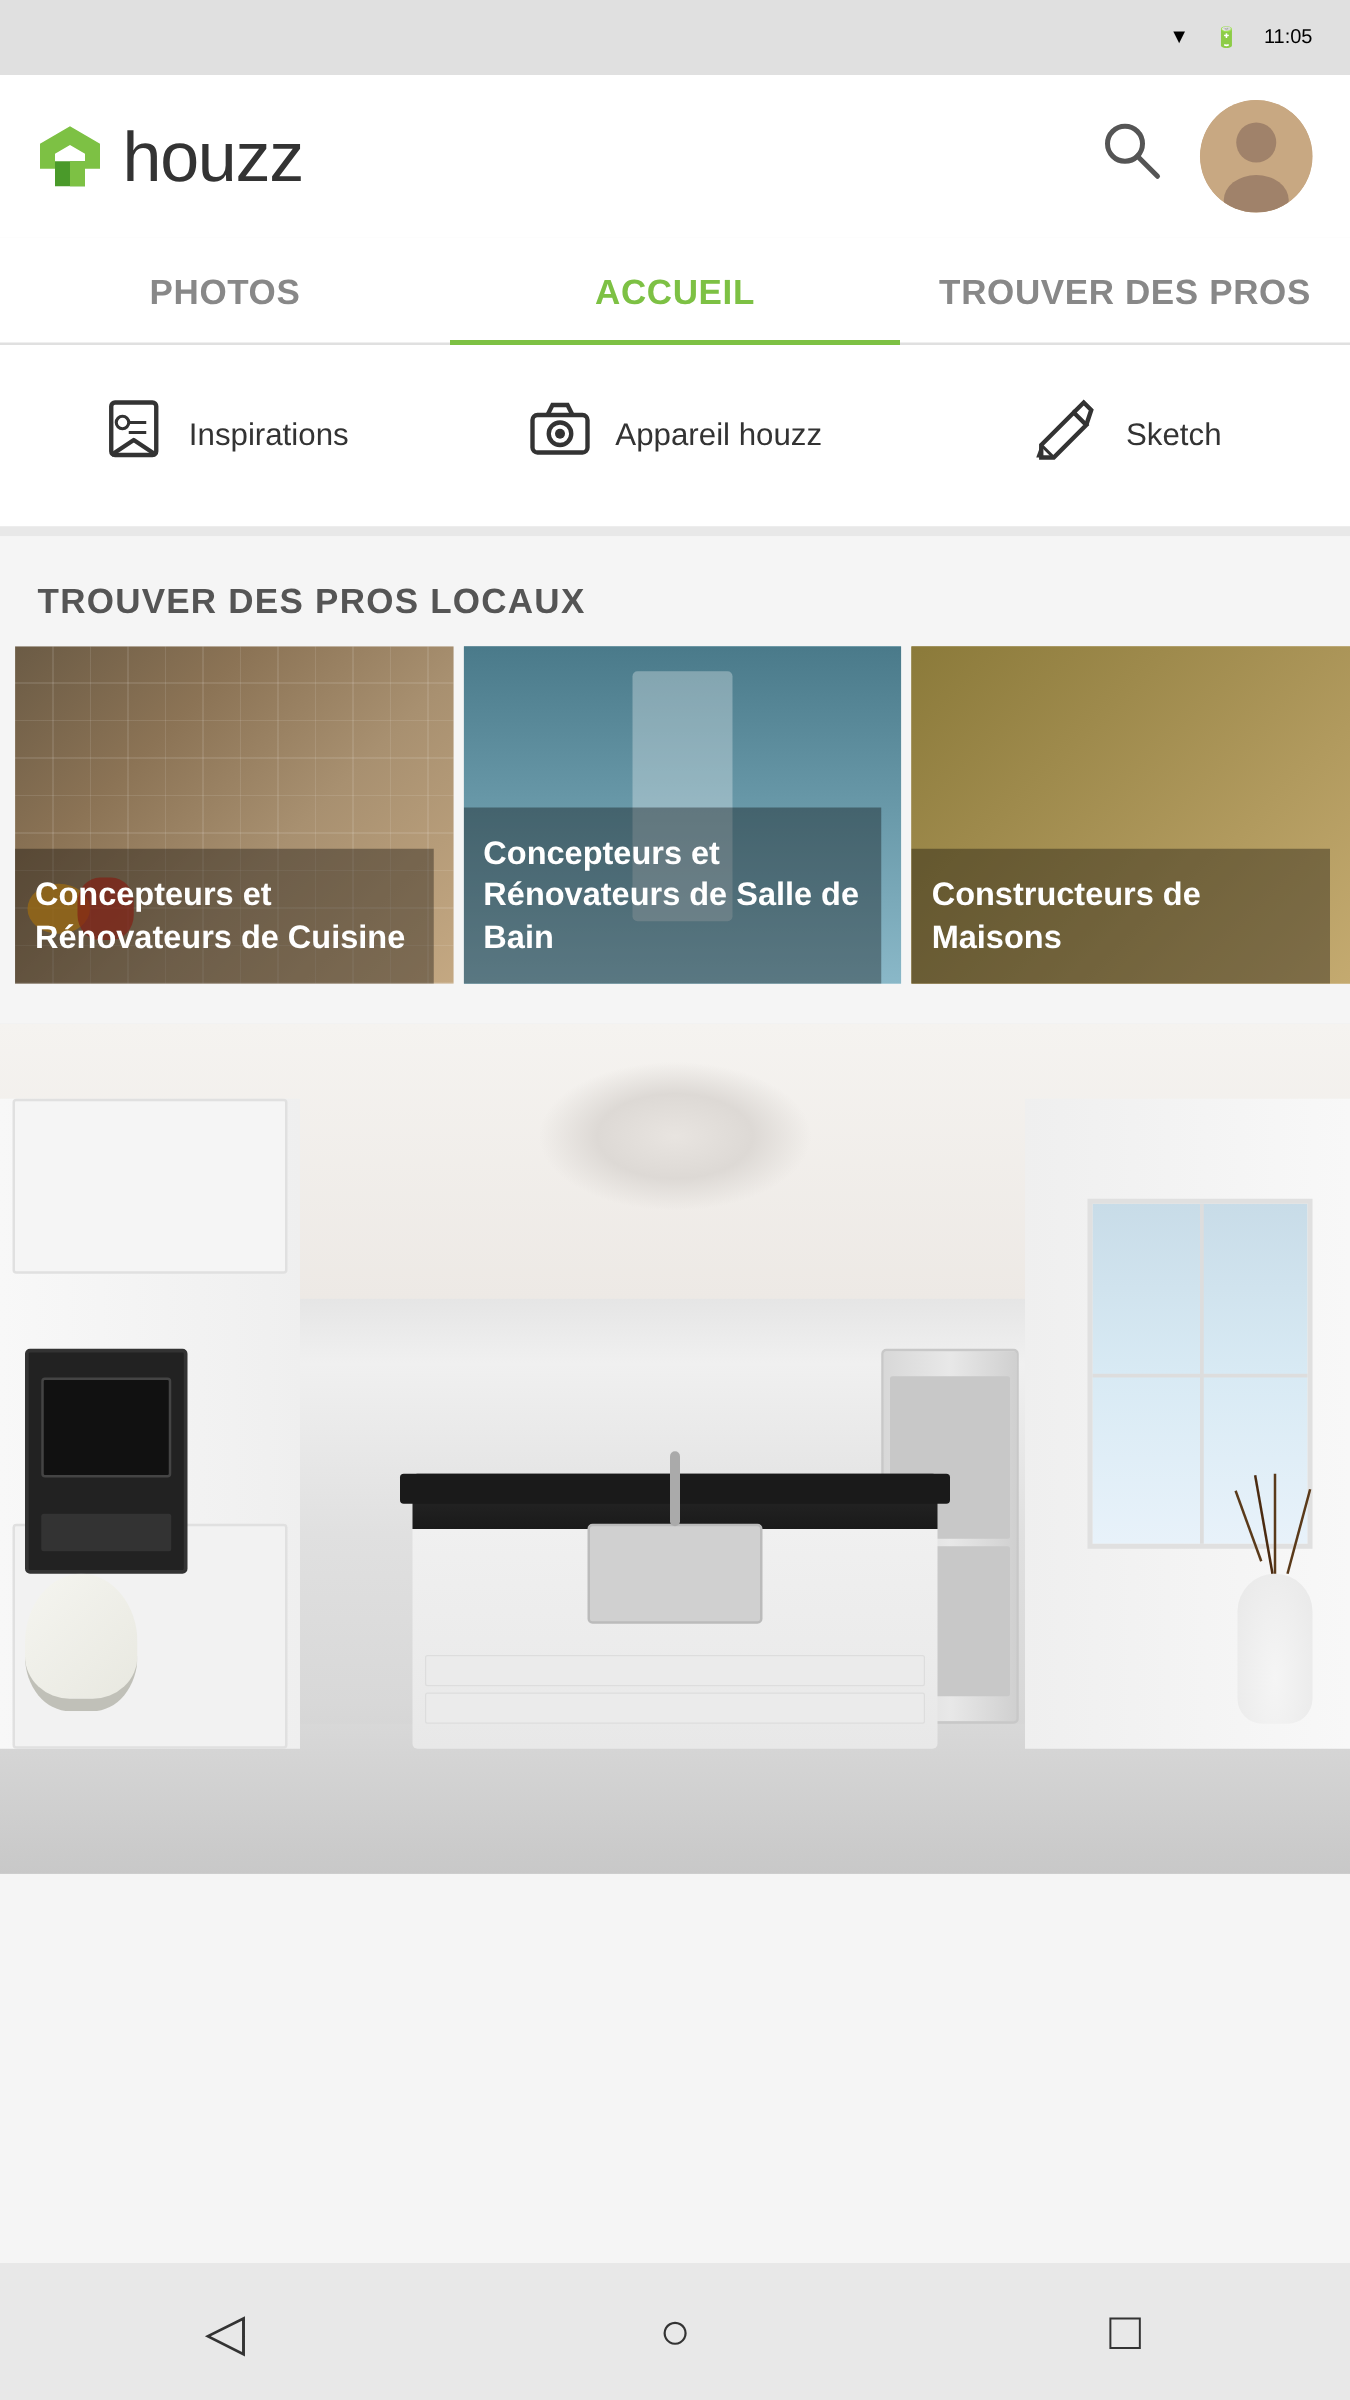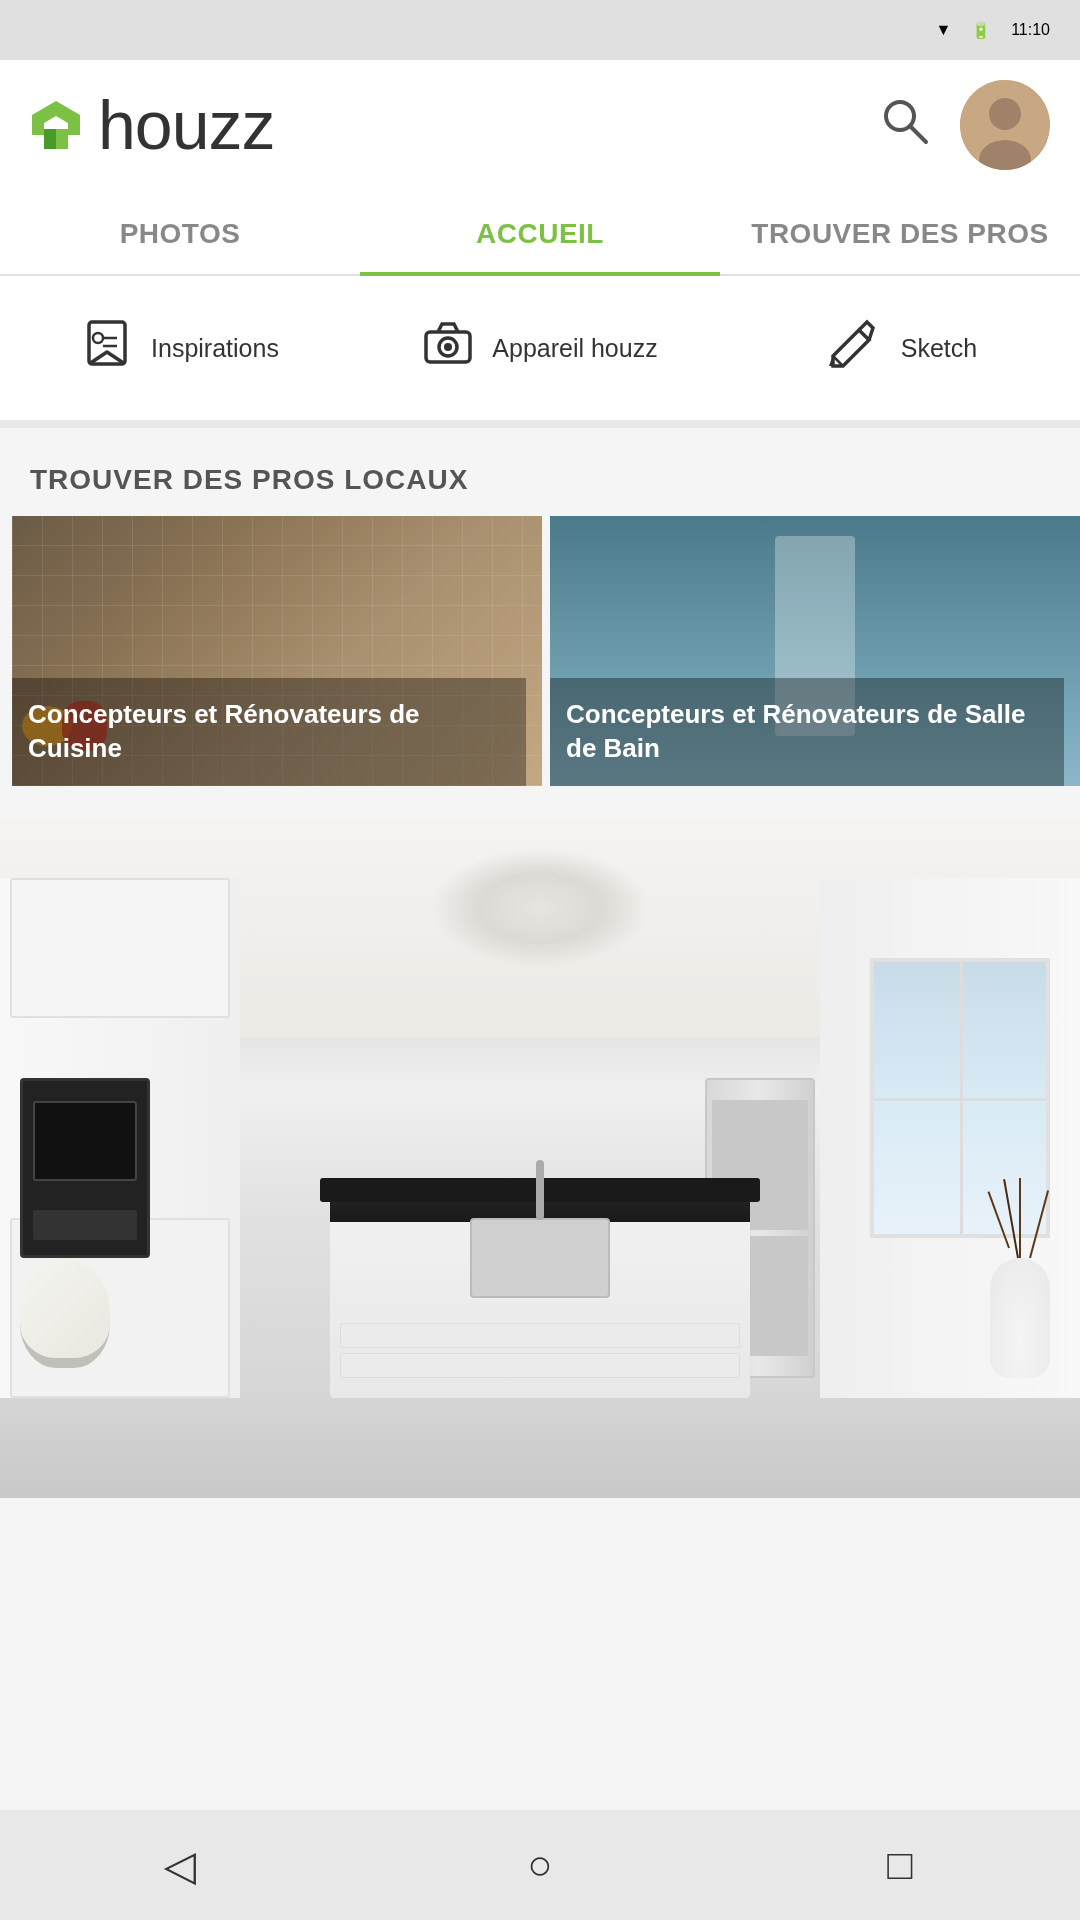--- a/index.html
+++ b/index.html
@@ -35,21 +35,21 @@
     .logo {
       display: flex;
       align-items: center;
       gap: 16px;
     }
     .logo-icon {
       width: 52px;
       height: 52px;
     }
     .logo-text {
-      font-size: 68px;
+      font-size: 56px;
       font-weight: 300;
       color: #333;
       letter-spacing: -1px;
     }
     .header-actions {
       display: flex;
       align-items: center;
       gap: 30px;
     }
     .search-btn {
@@ -349,21 +349,21 @@
         repeating-linear-gradient(0deg, rgba(255,255,255,0.1) 0px, rgba(255,255,255,0.1) 1px, transparent 1px, transparent 30px),
         repeating-linear-gradient(90deg, rgba(255,255,255,0.1) 0px, rgba(255,255,255,0.1) 1px, transparent 1px, transparent 30px);
     }
   </style>
 </head>
 <body>
 
 <div class="status-bar">
   <span>▼</span>
   <span>🔋</span>
-  <span>11:10</span>
+  <span>11:05</span>
 </div>
 
 <div class="header">
   <div class="logo">
 
     <svg class="logo-icon" viewBox="0 0 52 52" xmlns="http://www.w3.org/2000/svg">
       <polygon points="26,2 50,16 50,36 38,36 38,24 26,17 14,24 14,36 2,36 2,16" fill="#7dc144"></polygon>
       <rect x="14" y="30" width="24" height="20" fill="#4a9a2a"></rect>
       <rect x="26" y="30" width="12" height="20" fill="#7dc144"></rect>
     </svg>
@@ -454,20 +454,28 @@
   <div class="pro-card">
     <div class="pro-card-bg pro-card-2">
       <div style="position:absolute;top:0;left:0;right:0;bottom:0;background:linear-gradient(180deg, #4a7a8a 0%, #6a9aaa 50%, #8ab8c8 100%);"></div>
       <div style="position:absolute;top:20px;left:50%;transform:translateX(-50%);width:80px;height:200px;background:rgba(255,255,255,0.3);border-radius:4px;"></div>
     </div>
     <div class="pro-card-overlay">
       <span class="pro-card-text">Concepteurs et Rénovateurs de Salle de Bain</span>
     </div>
   </div>
 
+  <div class="pro-card">
+    <div class="pro-card-bg pro-card-3">
+      <div style="position:absolute;top:0;left:0;right:0;bottom:0;background:linear-gradient(135deg, #8b7a3a 0%, #c4aa70 100%);"></div>
+    </div>
+    <div class="pro-card-overlay">
+      <span class="pro-card-text">Constructeurs de Maisons</span>
+    </div>
+  </div>
 </div>
 
 <div class="featured-image-container">
   <div class="kitchen-scene">
 
     <div class="kitchen-ceiling">
       <div class="ceiling-ornament"></div>
     </div>
 
     <div class="kitchen-floor"></div>

